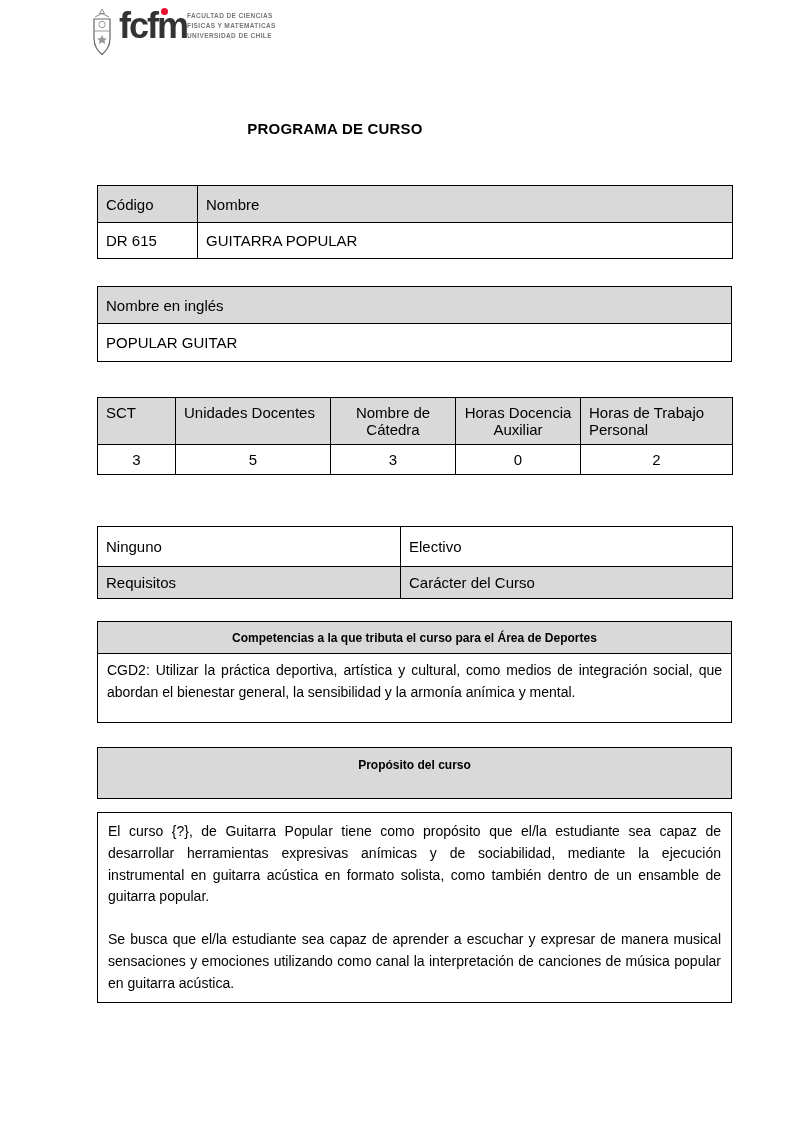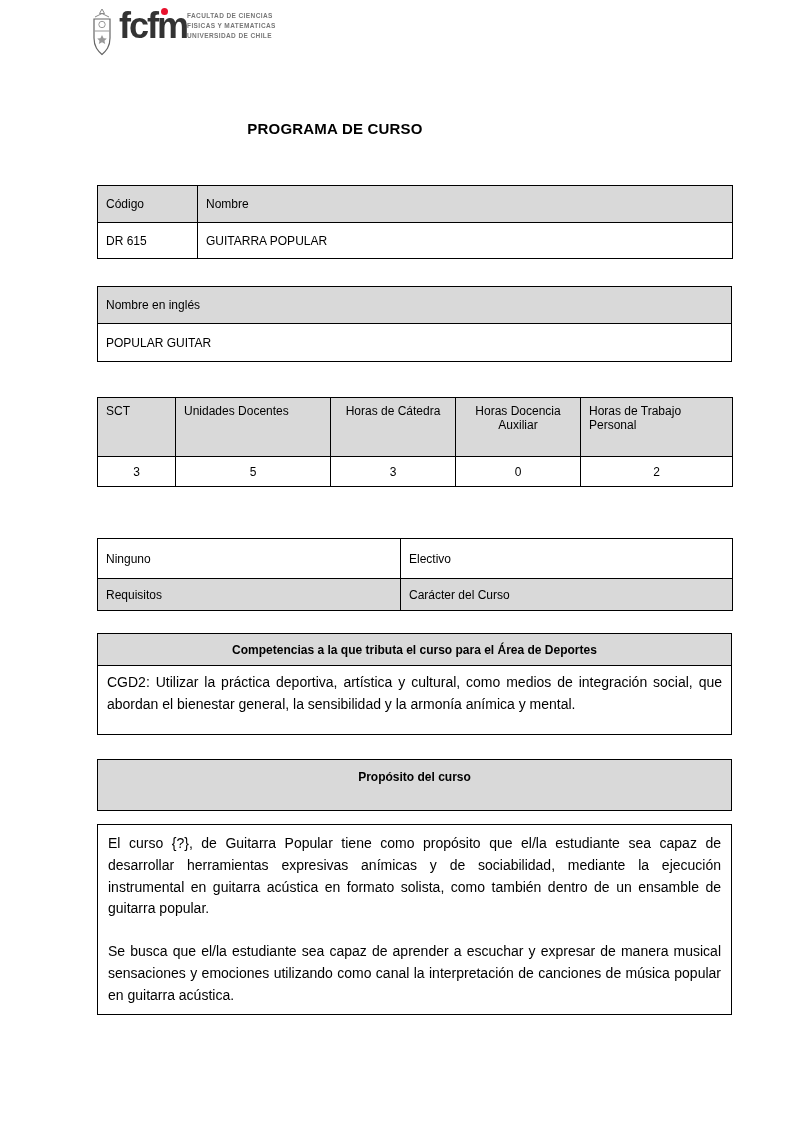--- a/index.html
+++ b/index.html
@@ -27,39 +27,39 @@
 
   
   .doc-title {
     position:absolute; top:120px; left:0; width:670px; text-align:center;
     font-size:15px; font-weight:bold; letter-spacing:0.2px;
   }
 
   
   .content { position:absolute; top:185px; left:97px; width:635px; }
 
-  table.tbl { border-collapse:collapse; width:635px; table-layout:fixed; font-size:12px; }
+  table.tbl { border-collapse:collapse; width:635px; table-layout:fixed; font-size:15px; }
   .tbl th, .tbl td {
     border:1.5px solid #000; padding:4px 8px; font-weight:normal;
     text-align:left; vertical-align:middle; overflow:hidden;
   }
   .tbl th { background:#d9d9d9; }
 
   
   .tbl-course th { height:37px; }
   .tbl-course td { height:36px; }
 
   
   .tbl-english { margin-top:27px; }
   .tbl-english th { height:37px; }
   .tbl-english td { height:38px; }
 
   
   .tbl-hours { margin-top:35px; }
-  .tbl-hours th { height:59px; vertical-align:top; padding-top:6px; }
+  .tbl-hours th { height:47px; vertical-align:top; padding-top:6px; }
   .tbl-hours td { height:30px; text-align:center; }
   .tbl-hours .c { text-align:center; }
 
   
   .tbl-req { margin-top:51px; }
   .tbl-req th { height:32px; }
   .tbl-req td { height:40px; }
 
   
   .box-head {
@@ -151,21 +151,21 @@
         <col style="width:78px">
           <col style="width:155px">
           <col style="width:125px">
         <col style="width:125px">
           <col style="width:152px">
       </colgroup>
       <tbody>
           <tr>
         <th style="background: rgb(217, 217, 217);">SCT</th>
         <th style="background: rgb(217, 217, 217);">Unidades Docentes</th>
-        <th class="c" style="background: rgb(217, 217, 217);">Horas de Cátedra</th>
+        <th class="c" style="background: rgb(217, 217, 217);">Nombre de Cátedra</th>
         <th class="c" style="background: rgb(217, 217, 217);">Horas Docencia Auxiliar</th>
         <th style="background: rgb(217, 217, 217);">Horas de Trabajo Personal</th>
       </tr>
       <tr>
         <td>3</td>
         <td>5</td>
         <td>3</td>
         <td>0</td>
         <td>2</td>
       </tr>

